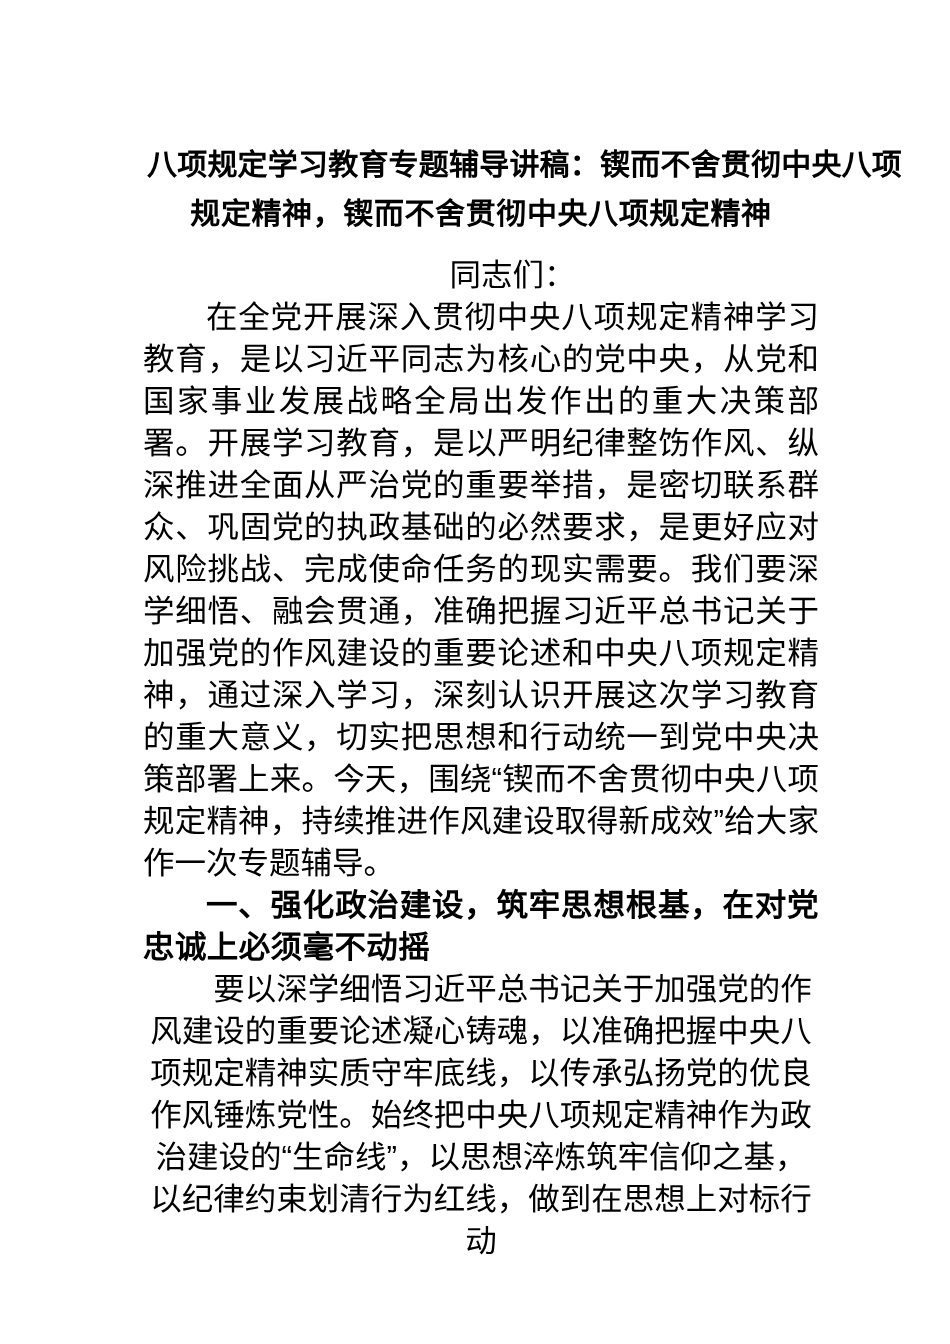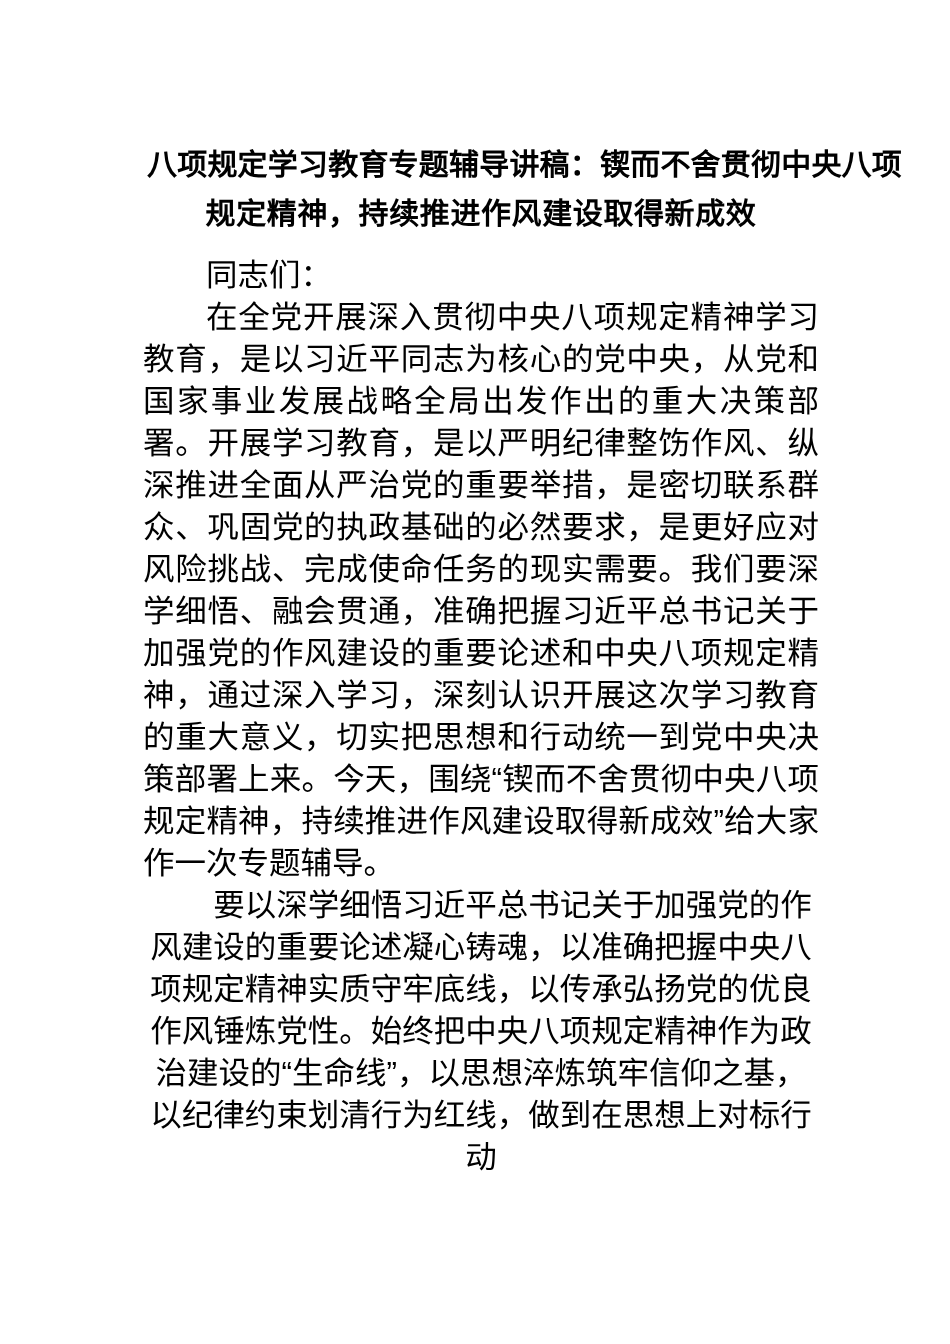--- a/index.html
+++ b/index.html
@@ -56,43 +56,44 @@
     line-height: 42px;
     text-align: justify;
     text-justify: inter-ideograph;
     margin: 0;
     padding: 0;
     letter-spacing: 0px;
     word-break: break-all;
     text-indent: 2em;
   }
   .para.salutation {
-    text-align: left;
+    text-align: center;
     white-space: nowrap;
   }
   .para.section-heading {
     font-weight: bold;
     letter-spacing: 0.4px;
   }
   .para.tail-left {
     text-align: center;
   }
 </style>
 </head>
 <body>
 
 <div class="page">
   <div class="doc-body">
 
     <h1 class="doc-title">
       <span class="title-line line1">八项规定学习教育专题辅导讲稿：锲而不舍贯彻中央八项</span>
-      <span class="title-line line2">规定精神，持续推进作风建设取得新成效</span>
+      <span class="title-line line2">规定精神，锲而不舍贯彻中央八项规定精神</span>
     </h1>
 
     <p class="para salutation">同志们：</p>
 
     <p class="para">在全党开展深入贯彻中央八项规定精神学习教育，是以习近平同志为核心的党中央，从党和国家事业发展战略全局出发作出的重大决策部署。开展学习教育，是以严明纪律整饬作风、纵深推进全面从严治党的重要举措，是密切联系群众、巩固党的执政基础的必然要求，是更好应对风险挑战、完成使命任务的现实需要。我们要深学细悟、融会贯通，准确把握习近平总书记关于加强党的作风建设的重要论述和中央八项规定精神，通过深入学习，深刻认识开展这次学习教育的重大意义，切实把思想和行动统一到党中央决策部署上来。今天，围绕“锲而不舍贯彻中央八项规定精神，持续推进作风建设取得新成效”给大家作一次专题辅导。</p>
 
+    <p class="para section-heading">一、强化政治建设，筑牢思想根基，在对党忠诚上必须毫不动摇</p>
 
     <p class="para tail-left">要以深学细悟习近平总书记关于加强党的作风建设的重要论述凝心铸魂，以准确把握中央八项规定精神实质守牢底线，以传承弘扬党的优良作风锤炼党性。始终把中央八项规定精神作为政治建设的“生命线”，以思想淬炼筑牢信仰之基，以纪律约束划清行为红线，做到在思想上对标行动</p>
 
   </div>
 </div>
 
 </body></html>

